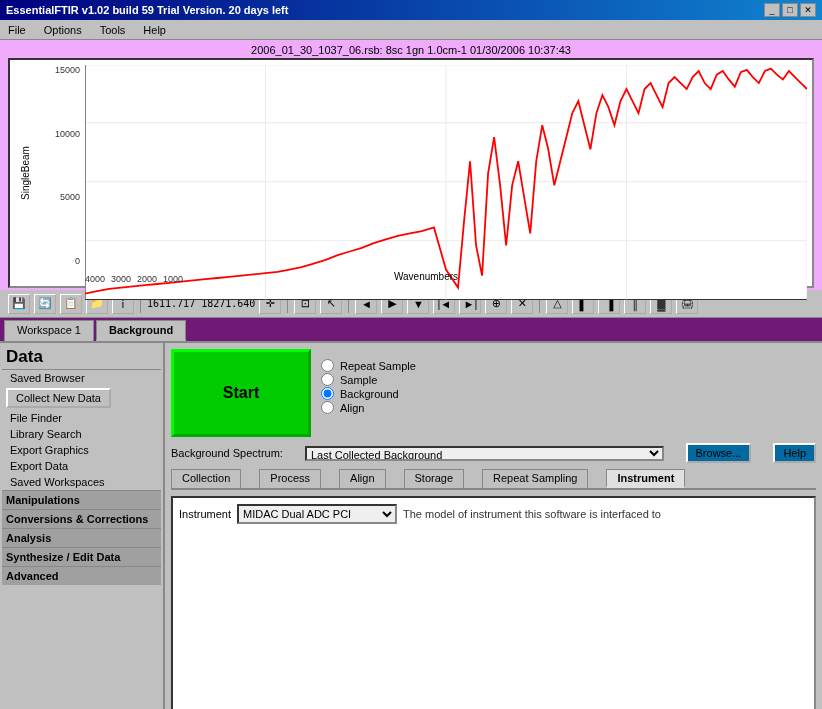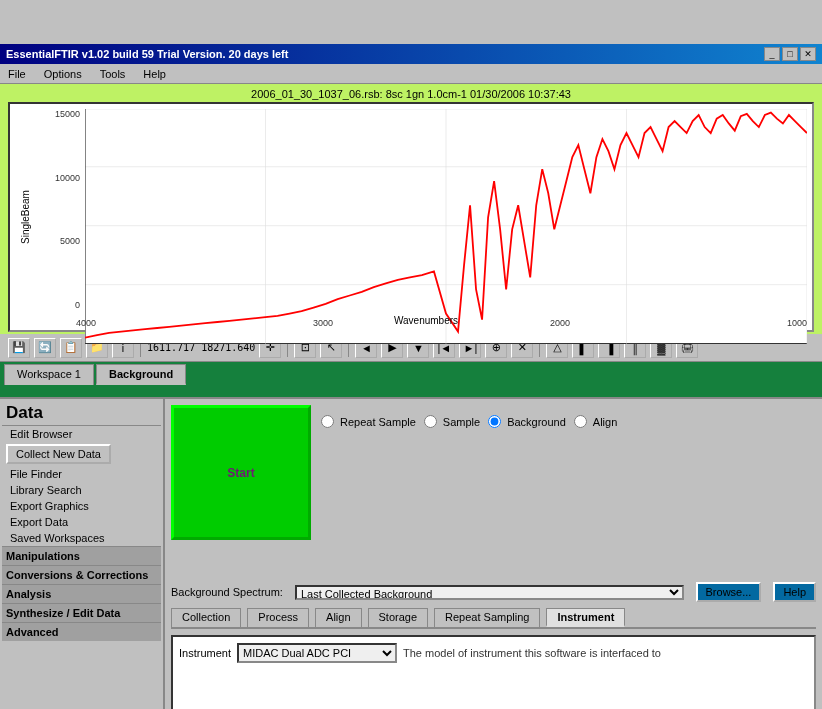--- a/index.html
+++ b/index.html
@@ -7,21 +7,20 @@
 
     
     .title-bar {
       background: linear-gradient(to right, #000080, #1084d0);
       color: white;
       padding: 3px 6px;
       display: flex;
       justify-content: space-between;
       align-items: center;
       height: 20px;
-      margin-top: 44px;
     }
     .title-bar-title { font-size: 11px; font-weight: bold; }
     .title-bar-controls { display: flex; gap: 2px; }
     .title-bar-btn {
       width: 16px; height: 14px;
       background: #c0c0c0;
       border: 1px solid #888;
       font-size: 9px;
       display: flex; align-items: center; justify-content: center;
       cursor: pointer; color: black;
@@ -33,21 +32,21 @@
       padding: 2px 4px;
       display: flex; gap: 10px;
       border-bottom: 1px solid #888;
       height: 20px;
       align-items: center;
     }
     .menu-item { font-size: 11px; cursor: pointer; padding: 1px 4px; }
 
     
     .chart-container {
-      background: #bef264;
+      background: #f0abfc;
       padding: 4px 8px 2px 8px;
     }
     .chart-title {
       text-align: center;
       font-size: 11px;
       margin-bottom: 2px;
     }
     .chart-area {
       background: white;
       border: 2px inset #888;
@@ -77,23 +76,23 @@
       display: flex; flex-direction: column; justify-content: space-between;
       font-size: 9px; color: #333;
       width: 35px; text-align: right;
     }
     .chart-svg {
       position: absolute;
       left: 45px; right: 5px; top: 5px; bottom: 20px;
     }
     .chart-x-axis {
       position: absolute;
-      bottom: 2px; left: 36px; right: 5px;
-      display: flex; justify-content: space-between;
-      font-size: 9px; color: #333;
+      bottom: 2px; left: 45px; right: 5px;
+      display: flex; 
+      font-size: 9px; color: #333; gap: 6px;
     }
     .chart-x-label {
       text-align: left;
       font-size: 10px;
       position: absolute;
       bottom: 4px;
       left: 50%;
       transform: translateX(-50%);
     }
 
@@ -111,22 +110,22 @@
       border: 1px outset #fff;
       display: flex; align-items: center; justify-content: center;
       cursor: pointer; font-size: 11px;
     }
     .toolbar-sep { width: 1px; height: 18px; background: #888; margin: 0 2px; }
     .toolbar-coords { font-size: 10px; font-family: monospace; }
 
     
     .tab-row-top {
       display: flex;
-      background: #15803d;
-      padding: 2px 4px 12px 4px;
+      background: #701a75;
+      padding: 2px 4px 0 4px;
       border-bottom: 2px solid #888;
     }
     .tab-top {
       padding: 3px 12px;
       background: #c0c0c0;
       border: 1px solid #888;
       border-bottom: none;
       cursor: pointer;
       font-size: 11px;
       margin-right: 2px;
@@ -192,40 +191,40 @@
       gap: 6px;
     }
 
     
     .start-section {
       display: flex;
       gap: 10px;
       align-items: flex-start;
     }
     .start-btn {
-      width: 140px; height: 135px;
+      width: 140px; height: 88px;
       background: #00cc00;
       border: 3px outset #00ff00;
       display: flex; align-items: center; justify-content: center;
-      font-size: 12px; font-weight: bold;
-      cursor: pointer; color: #701a75;
+      font-size: 16px; font-weight: bold;
+      cursor: pointer; color: #000000;
     }
     .radio-group {
-      display: flex; flex-direction: row; gap: 8px;
+      display: flex; flex-direction: column; gap: 1px;
       padding-top: 10px;
     }
     .radio-item {
       display: flex; align-items: center; gap: 6px;
       font-size: 11px;
     }
     .radio-item input[type="radio"] { margin: 0; }
 
     
     .bg-spectrum-row {
-      display: flex; align-items: center; gap: 12px; margin-top: 36px;
+      display: flex; align-items: center; gap: 22px;
     }
     .bg-spectrum-label { font-size: 11px; white-space: nowrap; }
     .bg-spectrum-select {
       flex: 1;
       font-size: 11px;
       height: 15px;
       border: 2px inset #888;
     }
     .bg-spectrum-btn {
       padding: 2px 8px;
@@ -240,21 +239,21 @@
       display: flex;
       border-bottom: 2px solid #888;
     }
     .inner-tab {
       padding: 2px 10px;
       background: #c0c0c0;
       border: 1px solid #888;
       border-bottom: none;
       cursor: pointer;
       font-size: 11px;
-      margin-right: 6px;
+      margin-right: 18px;
     }
     .inner-tab.active {
       background: #e0e0e0;
       font-weight: bold;
       border-bottom: 2px solid #e0e0e0;
     }
 
     
     .instrument-panel {
       background: white;
@@ -375,21 +374,21 @@
 <div class="tab-row-top">
   <div class="tab-top">Workspace 1</div>
   <div class="tab-top active">Background</div>
 </div>
 
 <div class="main-layout">
 
   <div class="sidebar">
     <div style="padding:2px; overflow:hidden; flex:1; position:relative;">
       <div class="sidebar-section-title">Data</div>
-      <div class="sidebar-item">Edit Browser</div>
+      <div class="sidebar-item">Saved Browser</div>
       <button class="sidebar-btn">Collect New Data</button>
       <div class="sidebar-item">File Finder</div>
       <div class="sidebar-item">Library Search</div>
       <div class="sidebar-item">Export Graphics</div>
       <div class="sidebar-item">Export Data</div>
       <div class="sidebar-item">Saved Workspaces</div>
       <div class="sidebar-category">Manipulations</div>
       <div class="sidebar-category">Conversions &amp; Corrections</div>
       <div class="sidebar-category">Analysis</div>
       <div class="sidebar-category">Synthesize / Edit Data</div>

